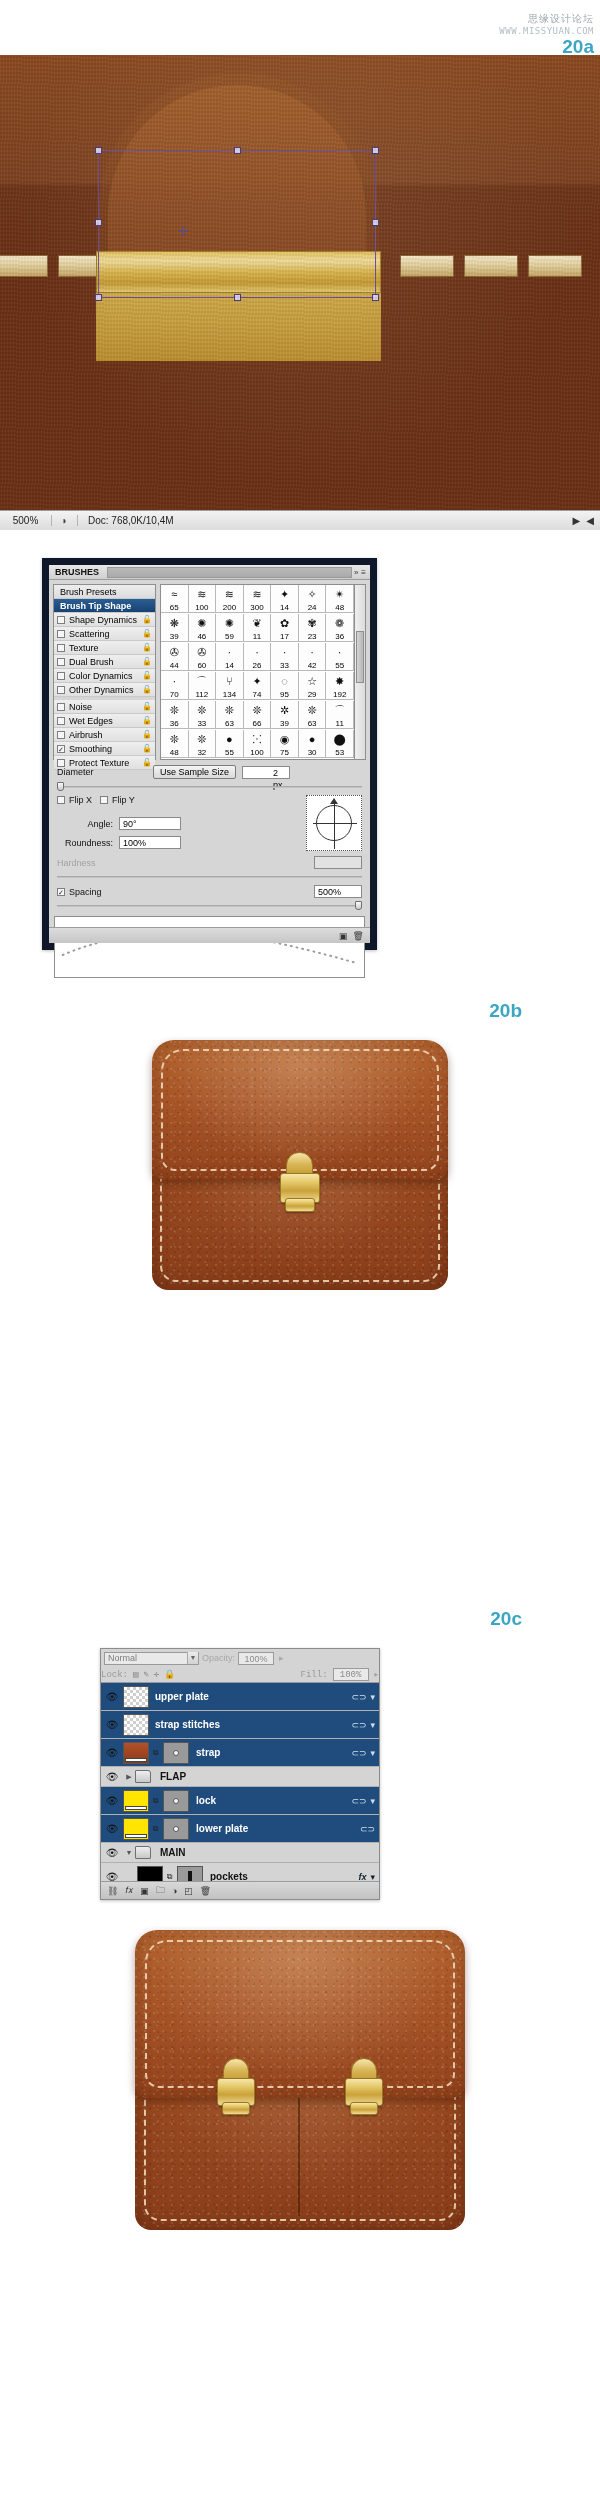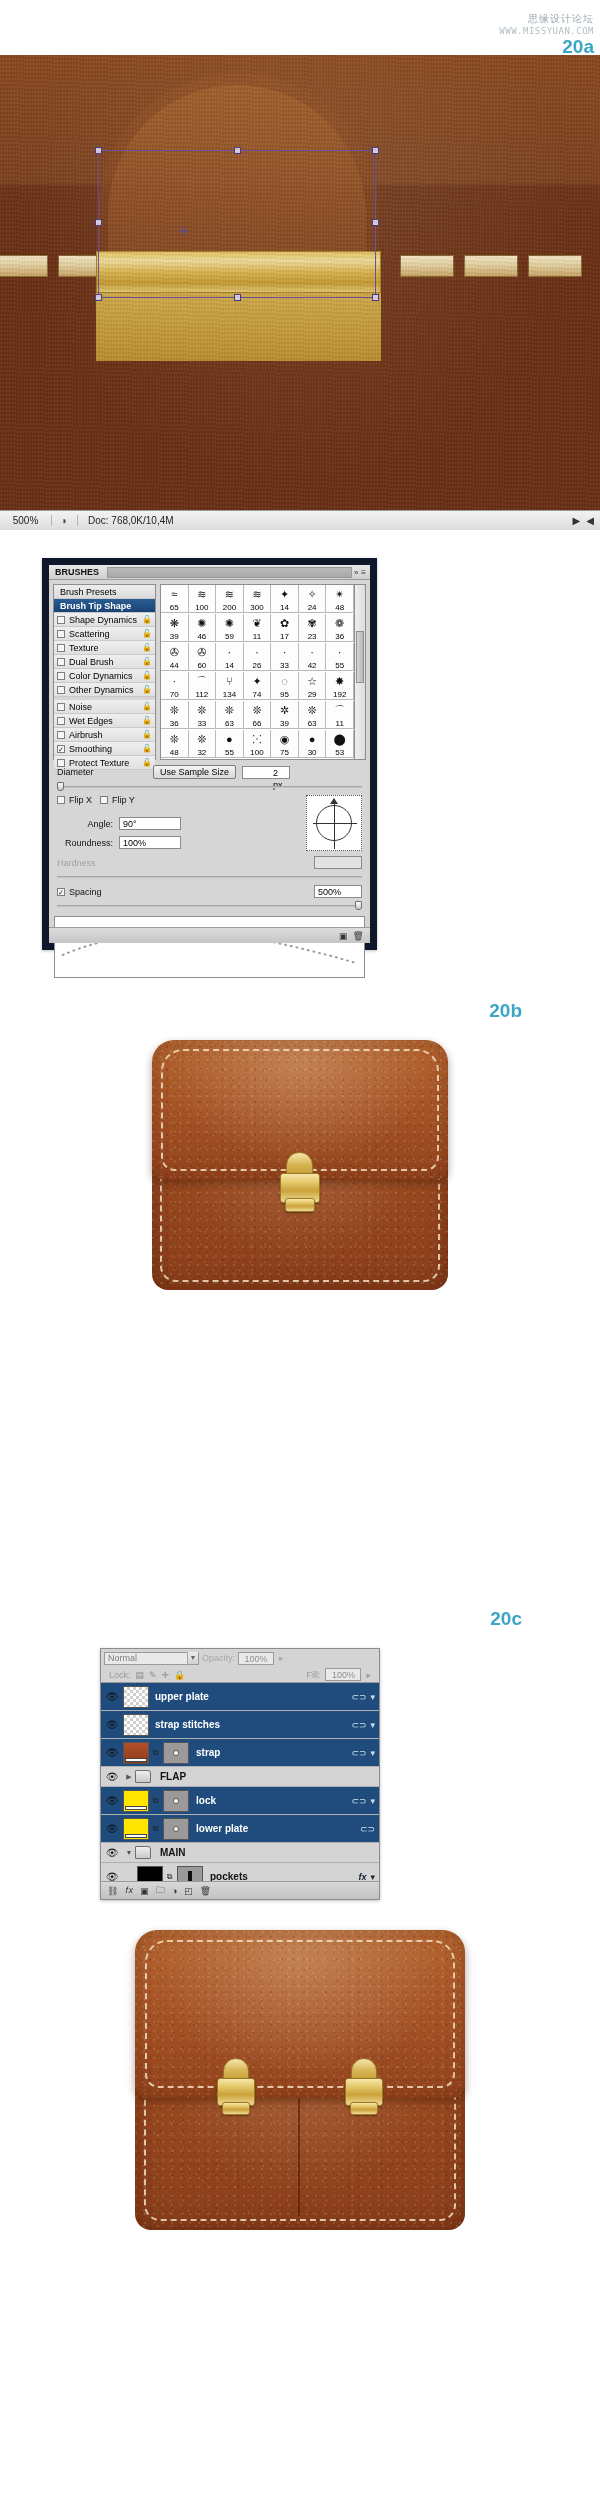--- a/index.html
+++ b/index.html
@@ -163,21 +163,21 @@
   
   .layers {
     position:absolute; left:100px; top:1648px; width:280px; height:252px;
     background:#d4d4d4; border:1px solid #8c8c8c; box-shadow:0 1px 3px rgba(0,0,0,.25);
   }
   .ly-top { height:18px; display:flex; align-items:center; gap:3px; padding:2px 3px; background:#d4d4d4; }
   .ly-mode { width:95px; height:13px; border:1px solid #9a9a9a; background:#e9e9e9; font-size:9px; line-height:12px; padding-left:3px; color:#7d7d7d; display:flex; align-items:center; }
   .ly-mode .caret { margin-left:auto; width:11px; text-align:center; background:linear-gradient(180deg,#ececec,#d2d2d2); border-left:1px solid #a8a8a8; font-size:7px; color:#666; }
   .ly-op { font-size:9px; color:#a8a8a8; }
   .ly-opv { width:36px; height:13px; border:1px solid #9a9a9a; background:#e9e9e9; font-size:9px; line-height:12px; text-align:center; color:#8d8d8d; }
-  .ly-lock { height:15px; display:flex; align-items:center; gap:5px; padding:0 8px; font-size:9px; color:#9a9a9a; background:#d4d4d4; }
+  .ly-lock { height:15px; display:flex; align-items:center; gap:5px; padding:0 0; font-size:9px; color:#9a9a9a; background:#d4d4d4;font-family:Liberation Mono, monospace; }
   .ly-lockicons { display:flex; gap:5px; color:#8a8a8a; font-size:9px; }
   .ly-list { border-top:1px solid #9a9a9a; }
   .ly-row { height:28px; display:flex; align-items:center; background:#d4d4d4; border-bottom:1px solid #b0b0b0; }
   .ly-row.sel { background:#1f4c7c; }
   .ly-eye { width:22px; text-align:center; font-size:10px; color:#111; }
   .ly-thumb { width:26px; height:22px; border:1px solid #555; margin-right:2px; position:relative; background:#fff; }
   .ly-thumb.checker {
     background-image:
       linear-gradient(45deg,#cfcfcf 25%,transparent 25%,transparent 75%,#cfcfcf 75%),
       linear-gradient(45deg,#cfcfcf 25%,transparent 25%,transparent 75%,#cfcfcf 75%);

